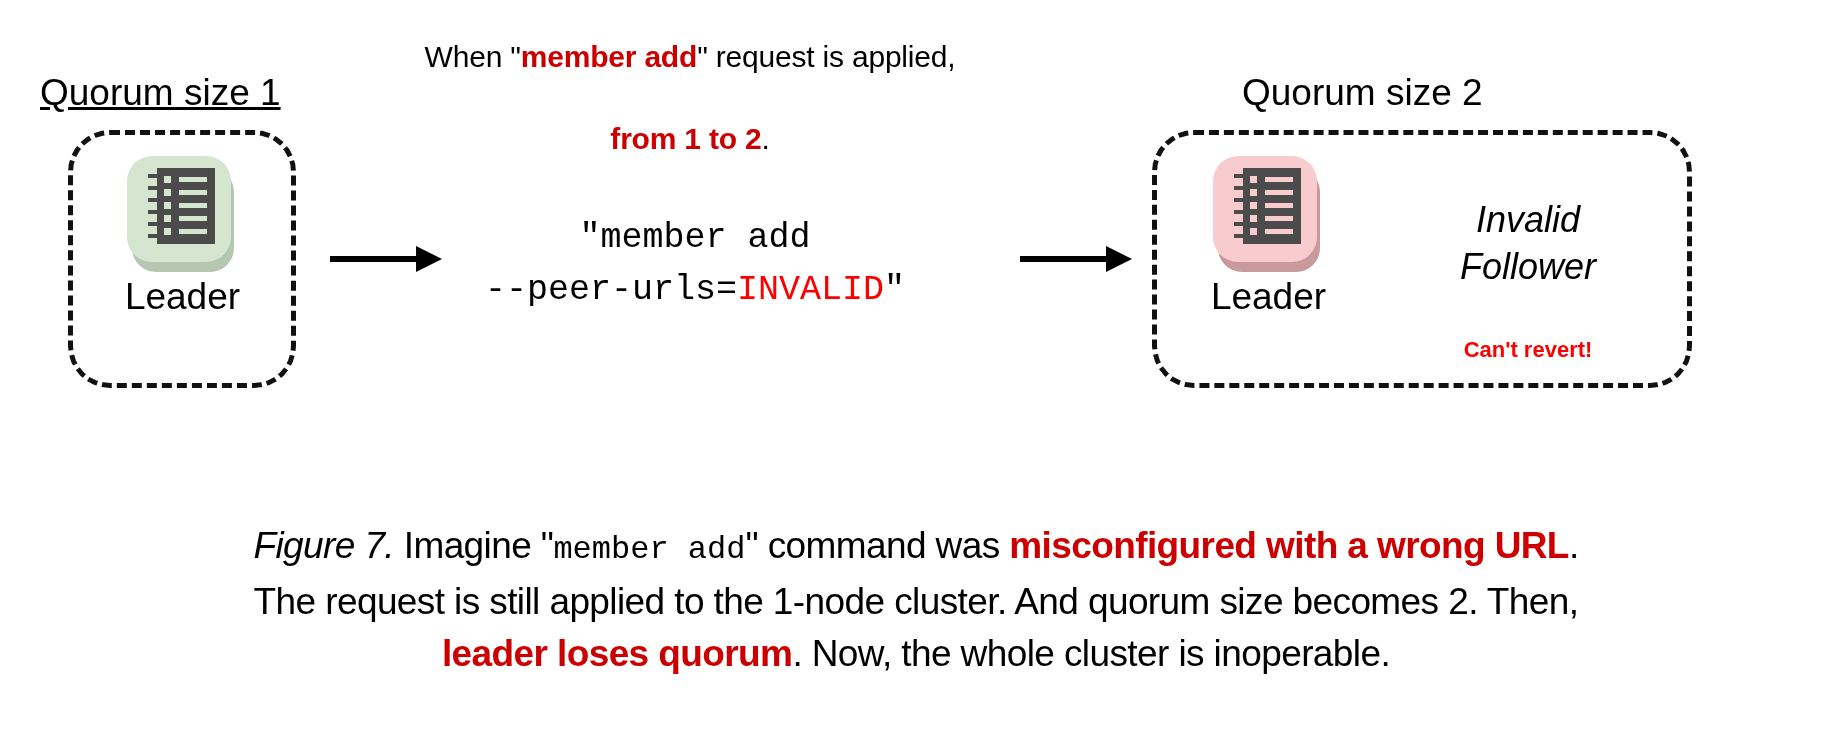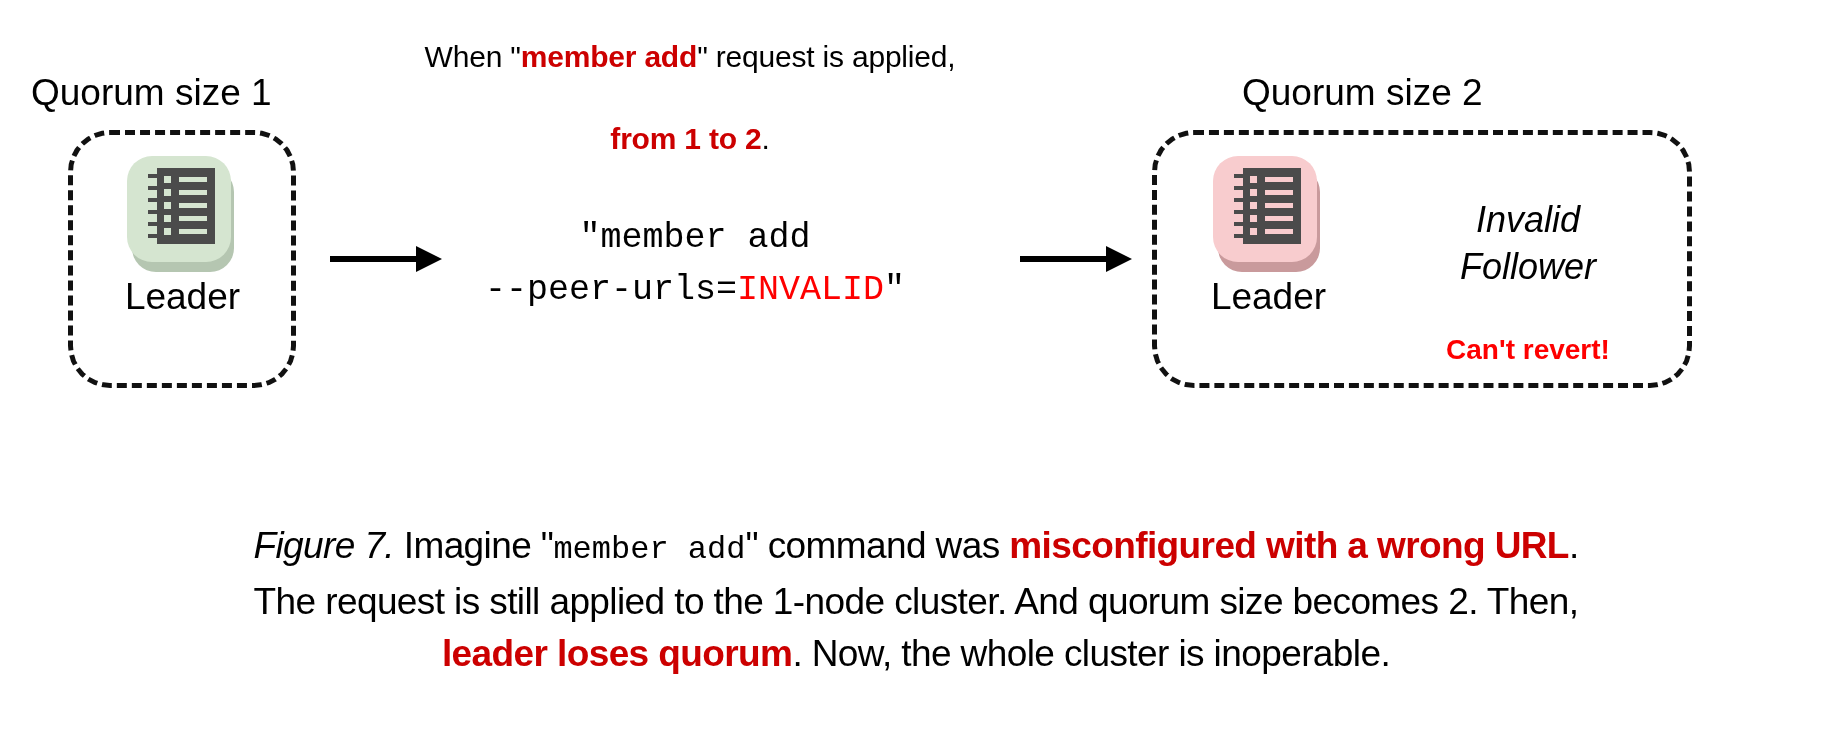--- a/index.html
+++ b/index.html
@@ -36,21 +36,21 @@
     line-height: 41px;
     letter-spacing: -0.2px;
   }
 
   
   .cluster-title {
     font-size: 37px;
     line-height: 42px;
     white-space: nowrap;
   }
-  #left-title  { left: 31px;  top: 72px; }
+  #left-title  { left: 40px;  top: 72px; text-decoration: underline; }
   #right-title { left: 1242px; top: 72px; }
 
   .dashed-box {
     border: 5px dashed #111111;
     border-radius: 42px;
     box-sizing: border-box;
   }
   #left-box {
     left: 68px;
     top: 130px;
@@ -176,21 +176,21 @@
     text-align: center;
     font-style: italic;
     font-size: 36px;
     line-height: 47px;
   }
   #cant-revert {
     left: 1388px;
     top: 332px;
     width: 280px;
     text-align: center;
-    font-size: 28px;
+    font-size: 22px;
     line-height: 36px;
   }
 
   
   #caption {
     left: 60px;
     top: 520px;
     width: 1712px;
     text-align: center;
     font-family: "Liberation Sans Narrow", "Liberation Sans", sans-serif;

